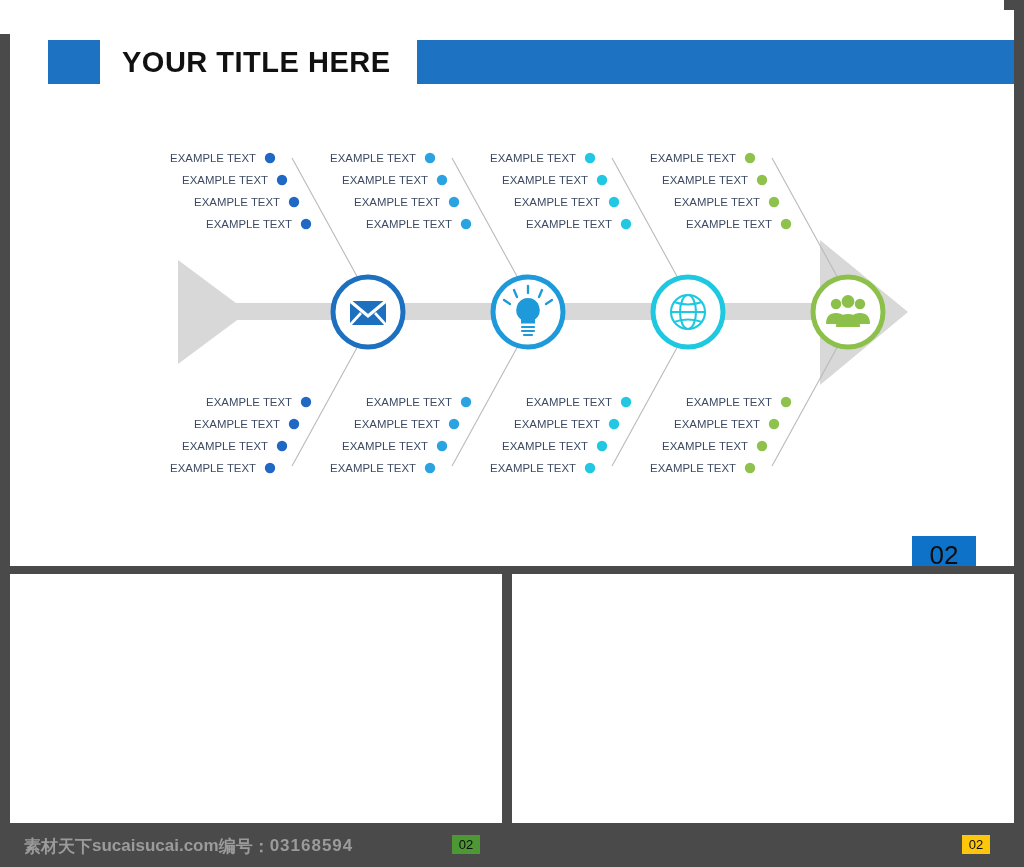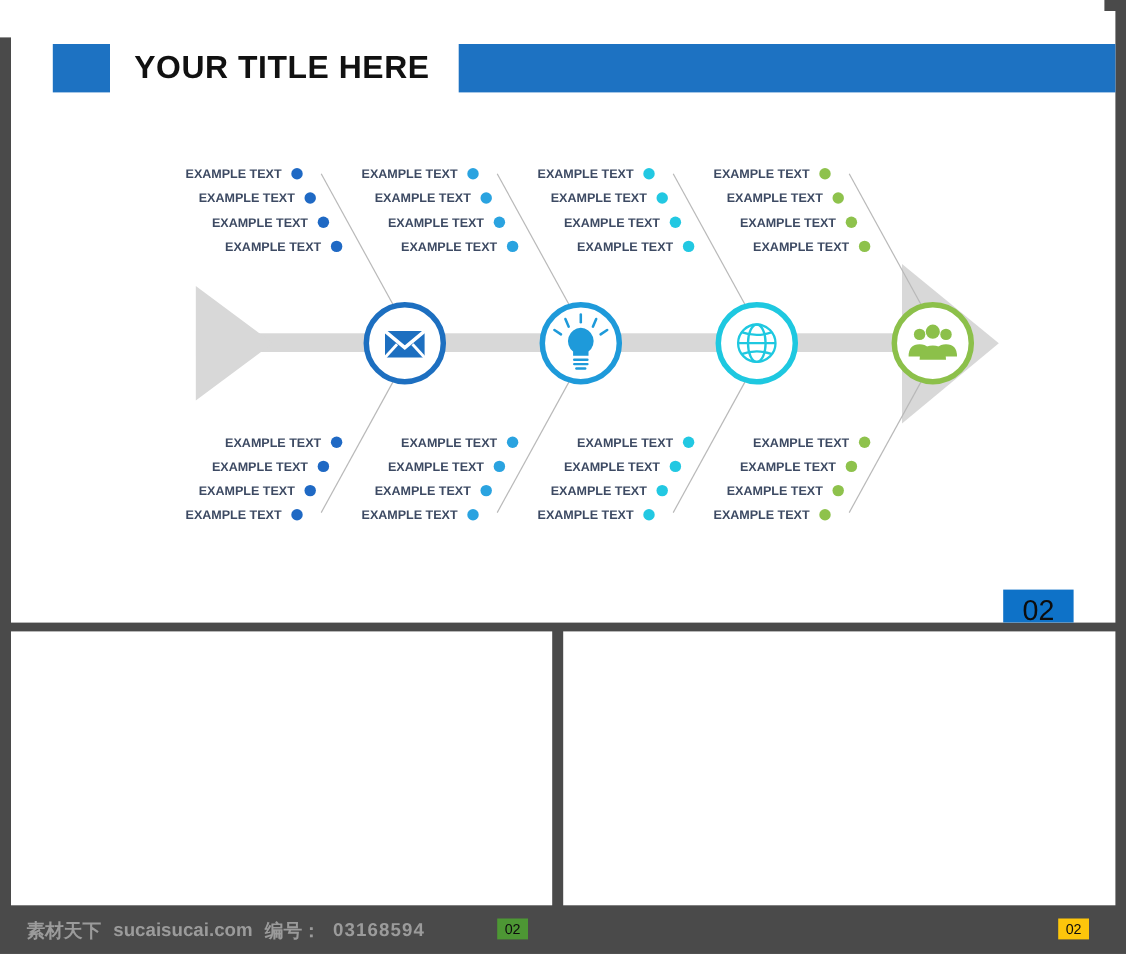--- a/index.html
+++ b/index.html
@@ -23,37 +23,37 @@
   .tb-chip { flex: 0 0 auto; }
   .tb-text { display:flex; align-items:center; white-space:nowrap; font-weight:bold; color:#111; letter-spacing:.5px; }
   .tb-rule { flex: 1 1 auto; }
 
   #tb-main { left: 18px; top: 30px; width: 978px; height: 44px; margin-left: 20px; }
   #tb-main .tb-chip { width: 52px; background: #1d72c2; }
   #tb-main .tb-text { font-size: 29px; padding: 0 26px 0 22px; }
   #tb-main .tb-rule { background: #1d72c2; }
 
   
-  .fish { position: absolute; font-weight: bold; }
+  .fish { position: absolute; }
   #fish-main   { left: 150px; top: 130px; width: 770px; height: 345px; }
   .fish svg { display: block; width: 100%; height: 100%; }
 
   .lbl { font-family: "Liberation Sans", sans-serif; fill: #3d4a63; text-anchor: end; }
   #fish-main .lbl { font-size: 11.4px; }
 
   
   .badge { position: absolute; display: flex; align-items: center; justify-content: center;
            font-weight: normal; color: #0d0d0d; }
   #badge-main   { left: 902px; top: 526px; width: 64px; height: 38px; background: #0e72c8; font-size: 26px; }
   #badge-green  { left: 452px; top: 835px; width: 28px; height: 19px; background: #4d9734; font-size: 13px; }
   #badge-yellow { left: 962px; top: 835px; width: 28px; height: 19px; background: #fdc60b; font-size: 13px; }
 
   
   #footer-text { position: absolute; left: 24px; top: 834px; height: 24px;
-                 display: flex; align-items: center; gap: 11px;
+                 display: flex; align-items: center; 
                  font-size: 17px; font-weight: bold; color: #9b9b9b; }
   #footer-text .fnum { color: #9b9b9b; letter-spacing: 1px; }
 </style>
 </head>
 <body>
 
 <div class="stage">
 
   <div class="panel" id="panel-main">
     <div class="titlebar" id="tb-main">

